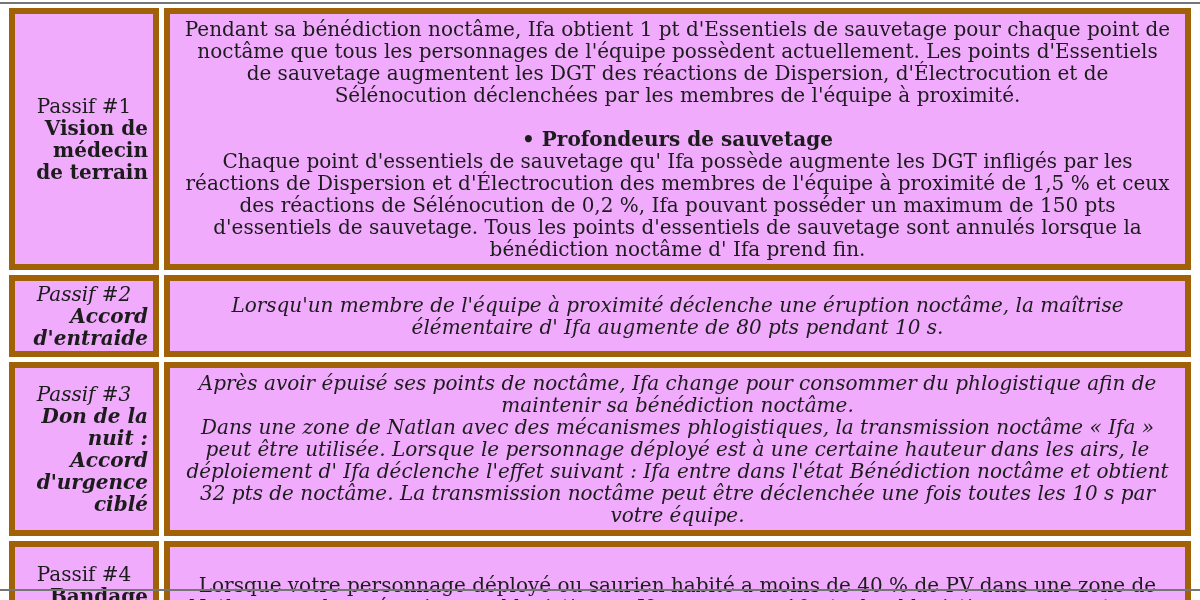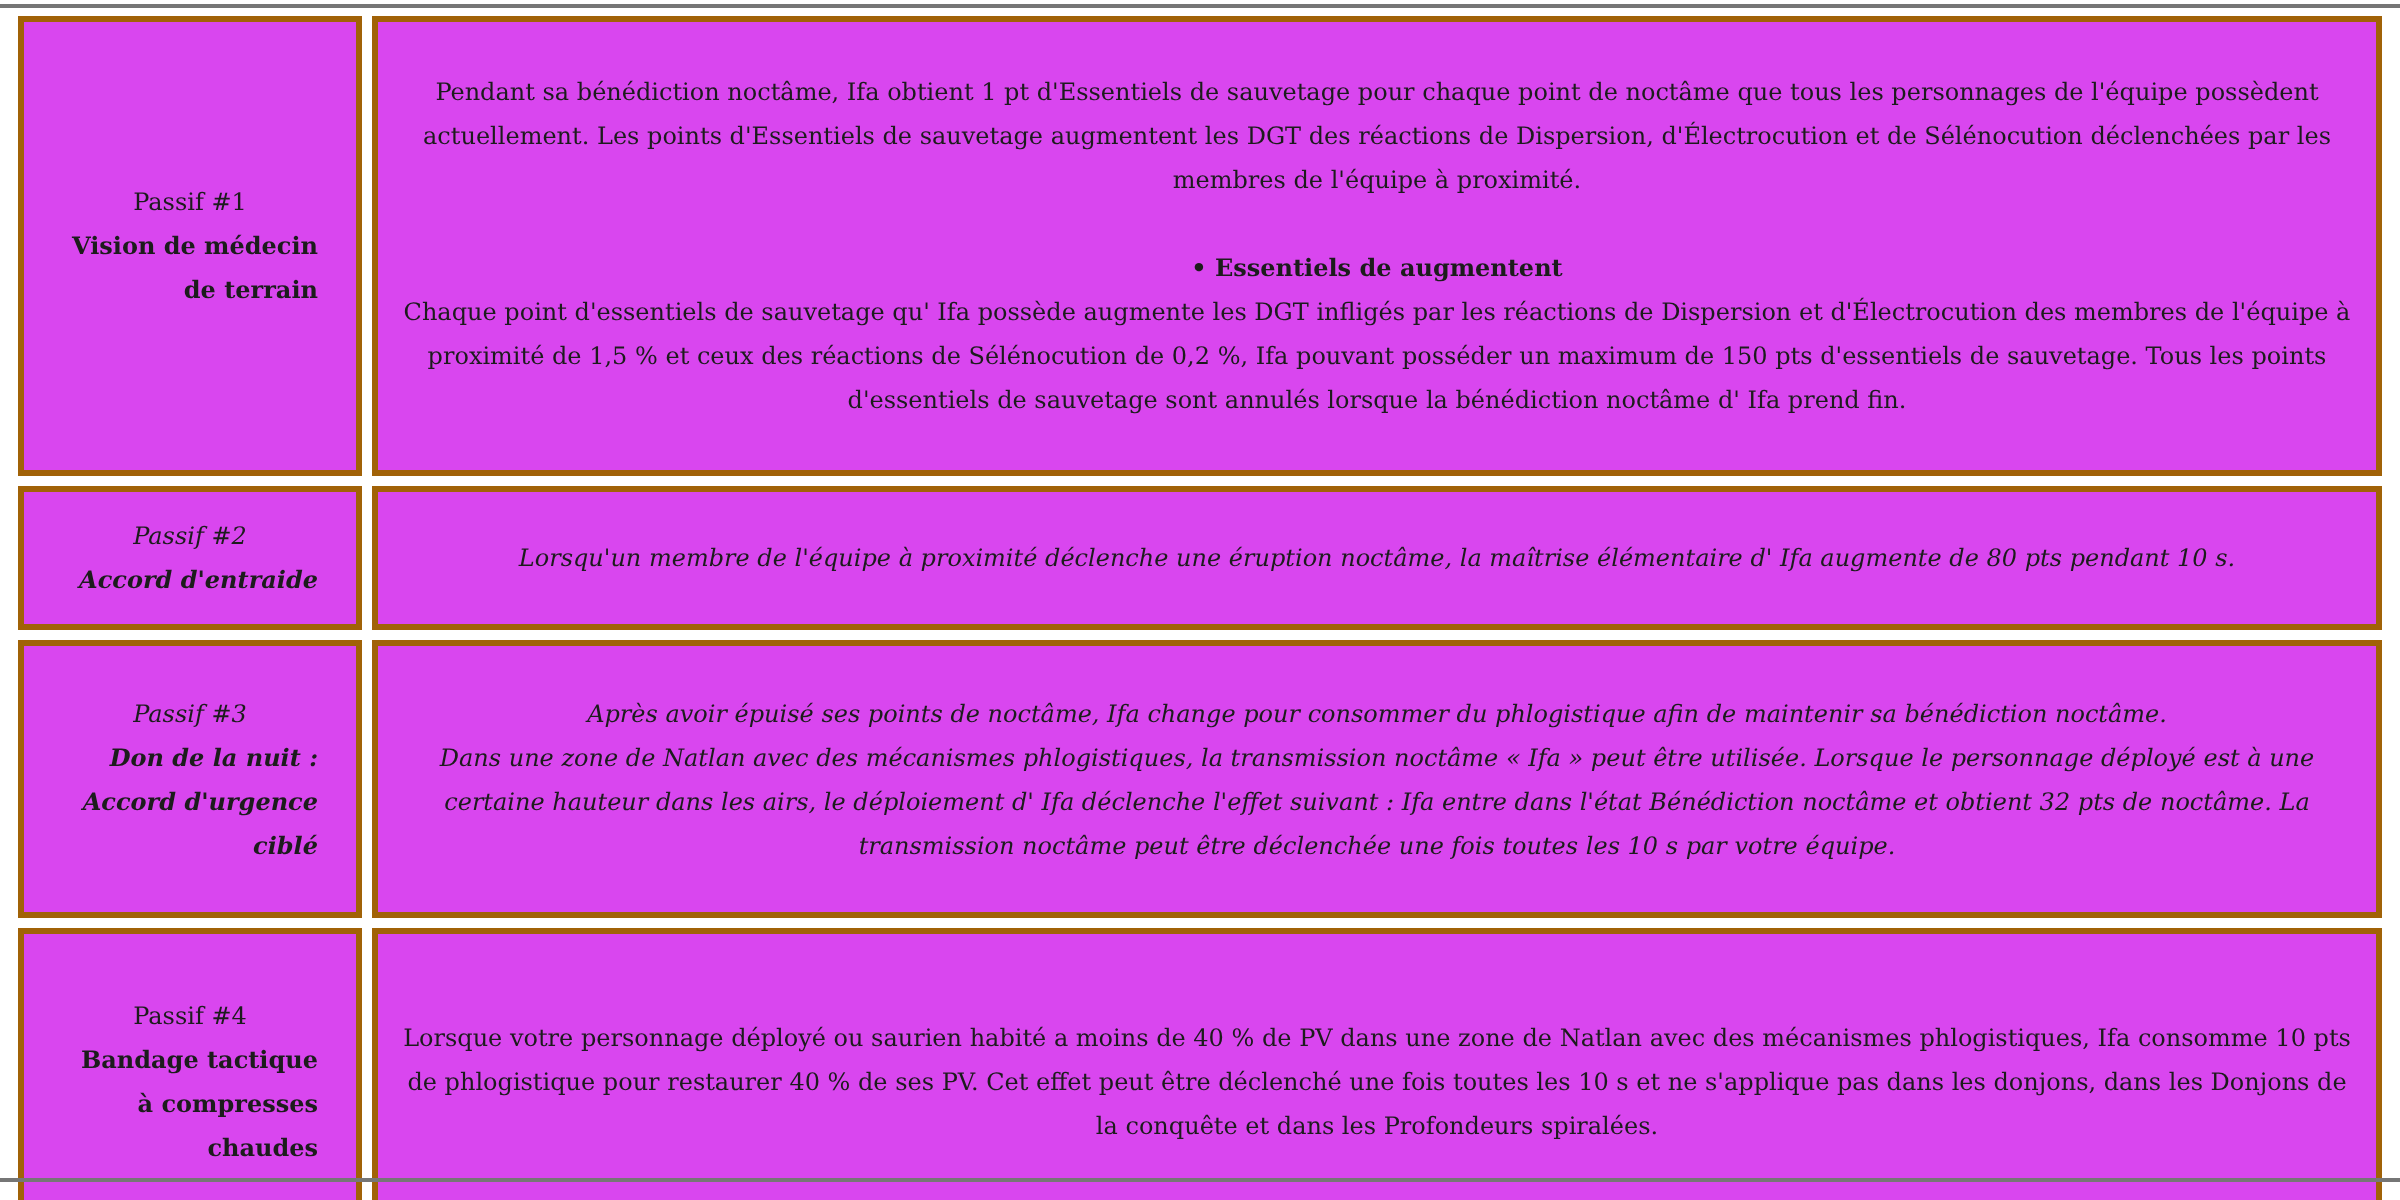--- a/index.html
+++ b/index.html
@@ -24,28 +24,28 @@
   table.passives {
     position: absolute;
     top: 3px;
     left: 4px;
     width: 1192px;
     border-collapse: separate;
     border-spacing: 5px;
     table-layout: fixed;
   }
   td {
-    border: 3px solid #a16207;
-    background: #d946ef;
+    border: 6px solid #a16207;
+    background: #f0abfc;
     vertical-align: middle;
     text-align: center;
-    font-size: 12px;
+    font-size: 20px;
     line-height: 22px;
   }
-  td.label-cell { width: 128px; padding: 2px 19px; }
+  td.label-cell { width: 128px; padding: 2px 5px; }
   td.body-cell { padding: 4px 12px; }
   tr.row-1 { height: 230px; }
   tr.row-2 { height: 72px; font-style: italic; }
   tr.row-3 { height: 139px; font-style: italic; }
   tr.row-4 { height: 153px; }
   .passive-index { font-weight: normal; }
   .passive-name { font-weight: bold; text-align: right; }
   .para { margin: 0; }
   .para-gap { margin-top: 22px; }
   .para-bold { font-weight: bold; }
@@ -58,21 +58,21 @@
 
   <table class="passives">
     <tbody>
       <tr class="row-1">
         <td class="label-cell">
           <div class="passive-index">Passif #1</div>
           <div class="passive-name">Vision de médecin de terrain</div>
         </td>
         <td class="body-cell">
           <p class="para">Pendant sa bénédiction noctâme, Ifa obtient 1 pt d'Essentiels de sauvetage pour chaque point de noctâme que tous les personnages de l'équipe possèdent actuellement. Les points d'Essentiels de sauvetage augmentent les DGT des réactions de Dispersion, d'Électrocution et de Sélénocution déclenchées par les membres de l'équipe à proximité.</p>
-          <p class="para para-gap para-bold">• Essentiels de augmentent</p>
+          <p class="para para-gap para-bold">• Profondeurs de sauvetage</p>
           <p class="para">Chaque point d'essentiels de sauvetage qu' Ifa possède augmente les DGT infligés par les réactions de Dispersion et d'Électrocution des membres de l'équipe à proximité de 1,5 % et ceux des réactions de Sélénocution de 0,2 %, Ifa pouvant posséder un maximum de 150 pts d'essentiels de sauvetage. Tous les points d'essentiels de sauvetage sont annulés lorsque la bénédiction noctâme d' Ifa prend fin.</p>
         </td>
       </tr>
 
       <tr class="row-2">
         <td class="label-cell">
           <div class="passive-index">Passif #2</div>
           <div class="passive-name">Accord d'entraide</div>
         </td>
         <td class="body-cell">

